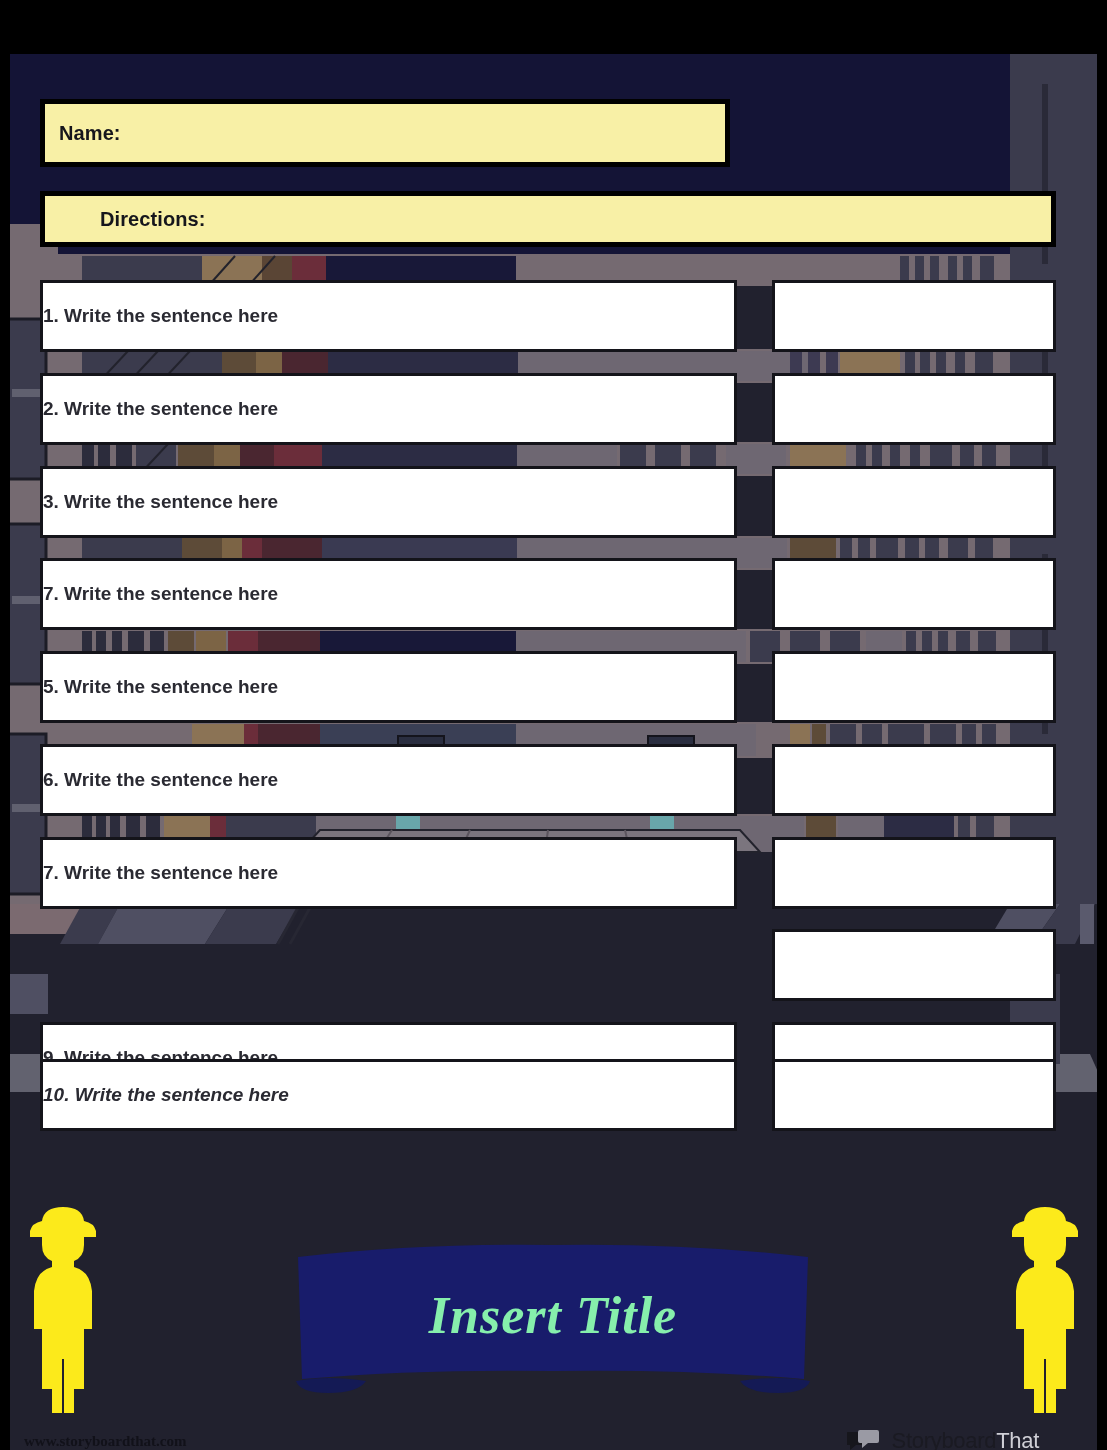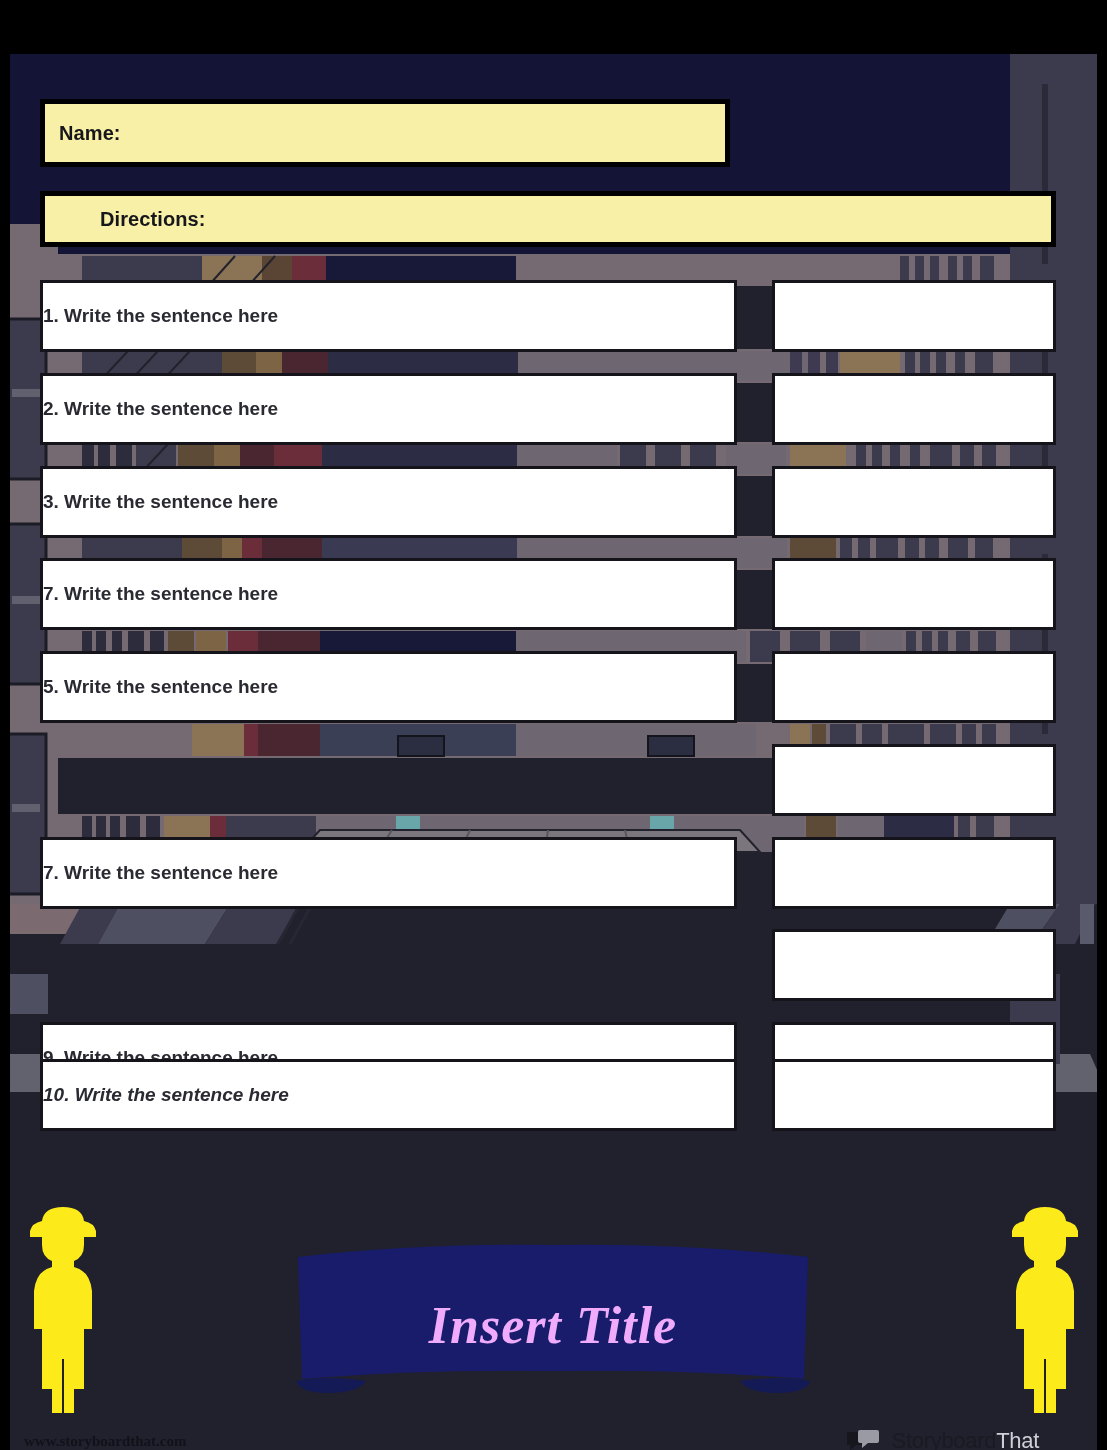--- a/index.html
+++ b/index.html
@@ -97,30 +97,30 @@
     position: absolute;
     left: 288px;
     top: 1197px;
     width: 530px;
     height: 145px;
     z-index: 25;
   }
   #title-banner svg { display:block; width:530px; height:160px; }
   #title-text {
     position: absolute;
-    left: 0; top: 12px;
+    left: 0; top: 2px;
     width: 530px; height: 145px;
     display: flex;
     align-items: center;
     justify-content: center;
     font-family: "Liberation Serif", serif;
     font-size: 52px;
     font-weight: 700;
     font-style: italic;
-    color: #f0abfc;
+    color: #86efac;
     letter-spacing: 1px;
     z-index: 26;
   }
 
   
   .detective { position: absolute; z-index: 25; }
   #detective-left  { left: 18px;  top: 1155px; }
   #detective-right { left: 1000px; top: 1155px; }
   .detective svg { display:block; }
 
@@ -442,20 +442,23 @@
         </div>
         <div class="answer-box"></div>
       </div>
       <div class="row" style="top: 607px;">
         <div class="sentence-box">
           <span class="sentence-text">5. Write the sentence here</span>
         </div>
         <div class="answer-box"></div>
       </div>
       <div class="row" style="top: 700px;">
+        <div class="sentence-box">
+          <span class="sentence-text">6. Write the sentence here</span>
+        </div>
         <div class="answer-box"></div>
       </div>
       <div class="row" style="top: 793px;">
         <div class="sentence-box">
           <span class="sentence-text">7. Write the sentence here</span>
         </div>
         <div class="answer-box"></div>
       </div>
       <div class="row" style="top: 885px;">
         <div class="answer-box"></div>

